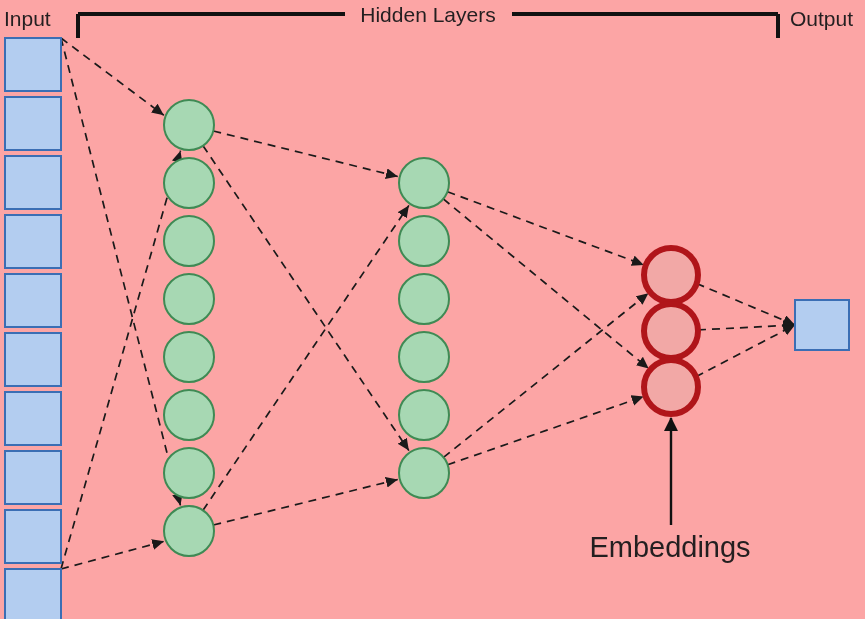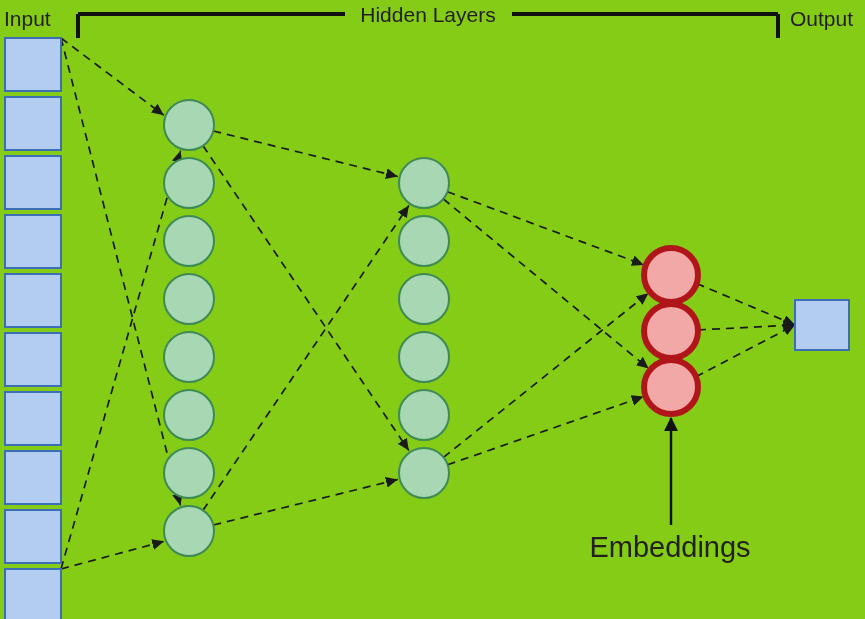--- a/index.html
+++ b/index.html
@@ -9,21 +9,21 @@
     background: #ffffff;
   }
   body {
     font-family: "Liberation Sans", sans-serif;
     -webkit-font-smoothing: antialiased;
   }
   #canvas {
     position: relative;
     width: 865px;
     height: 619px;
-    background: #84cc16;
+    background: #fca5a5;
     overflow: hidden;
   }
   #diagram-svg {
     position: absolute;
     left: 0;
     top: 0;
     width: 865px;
     height: 619px;
   }
   .lbl {

